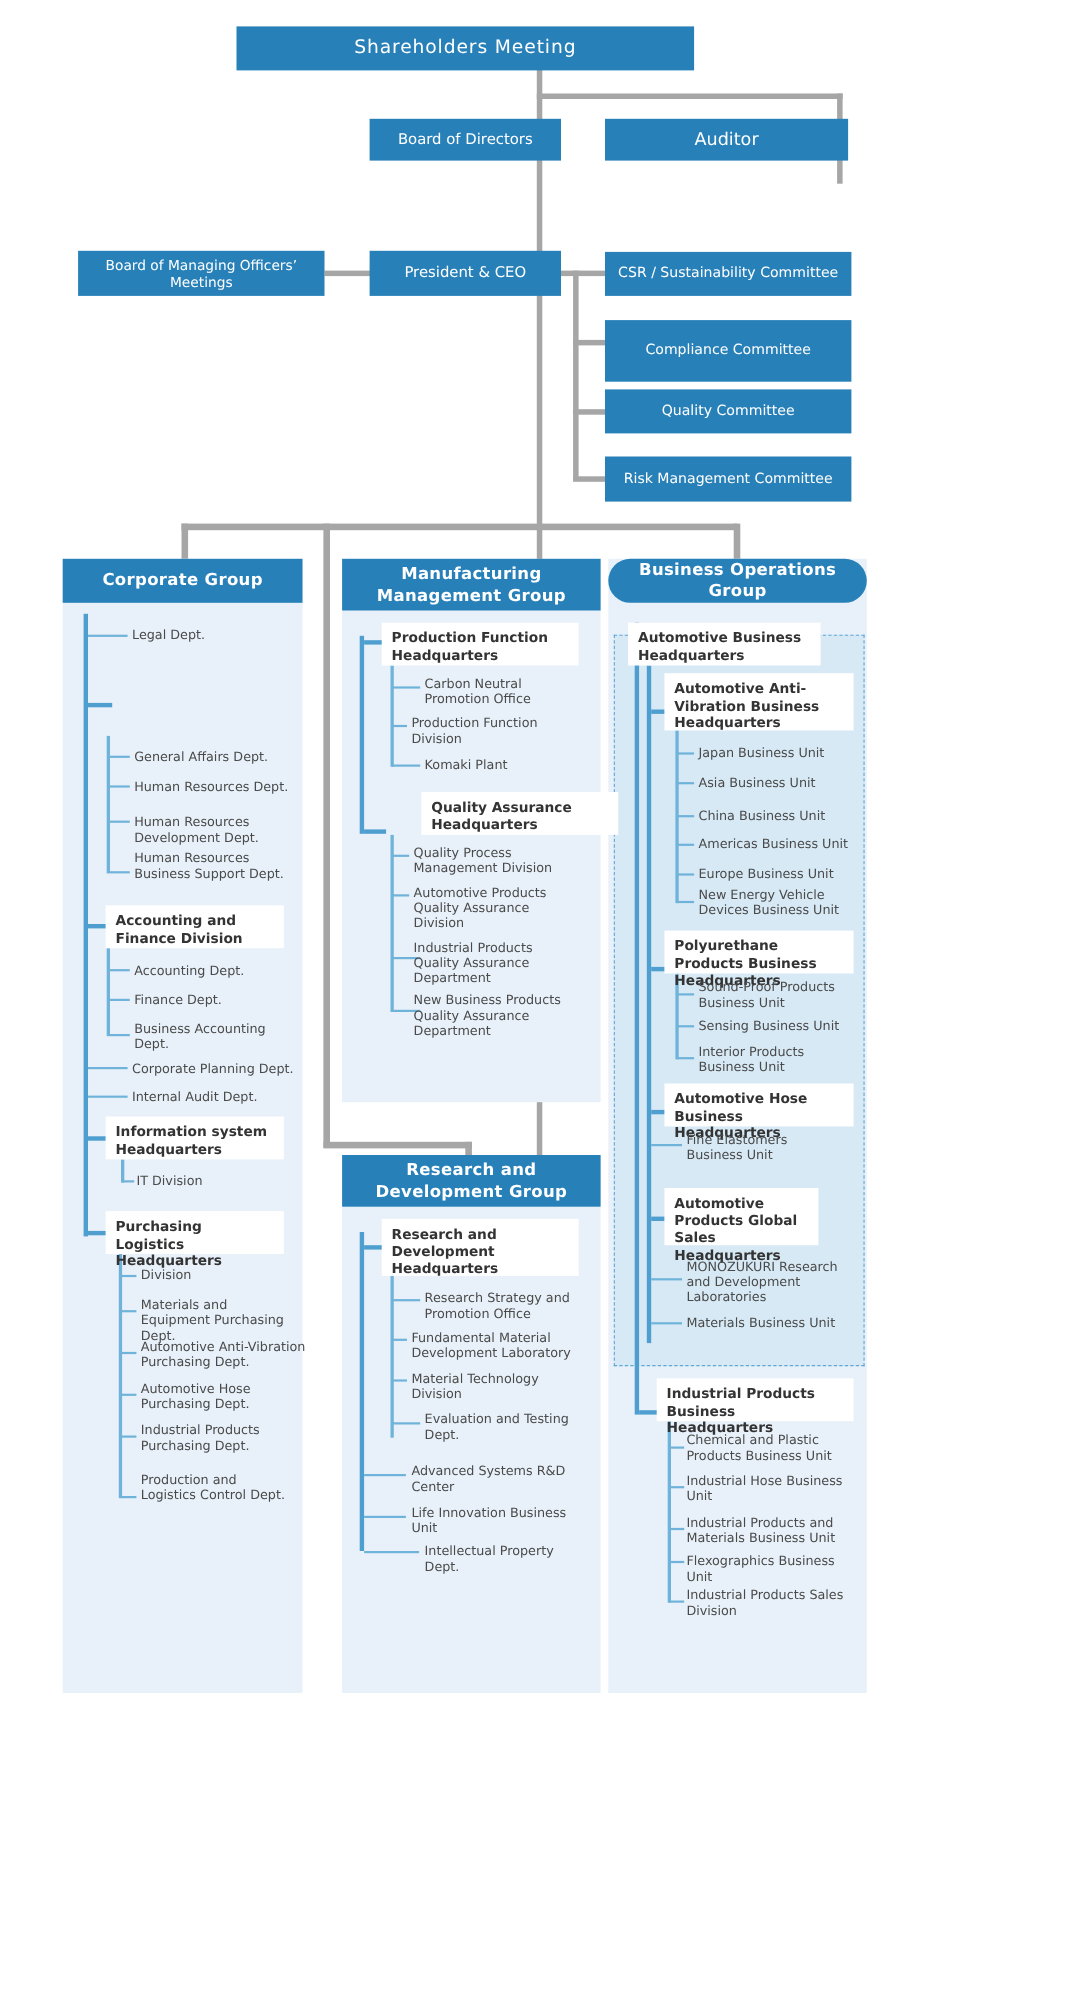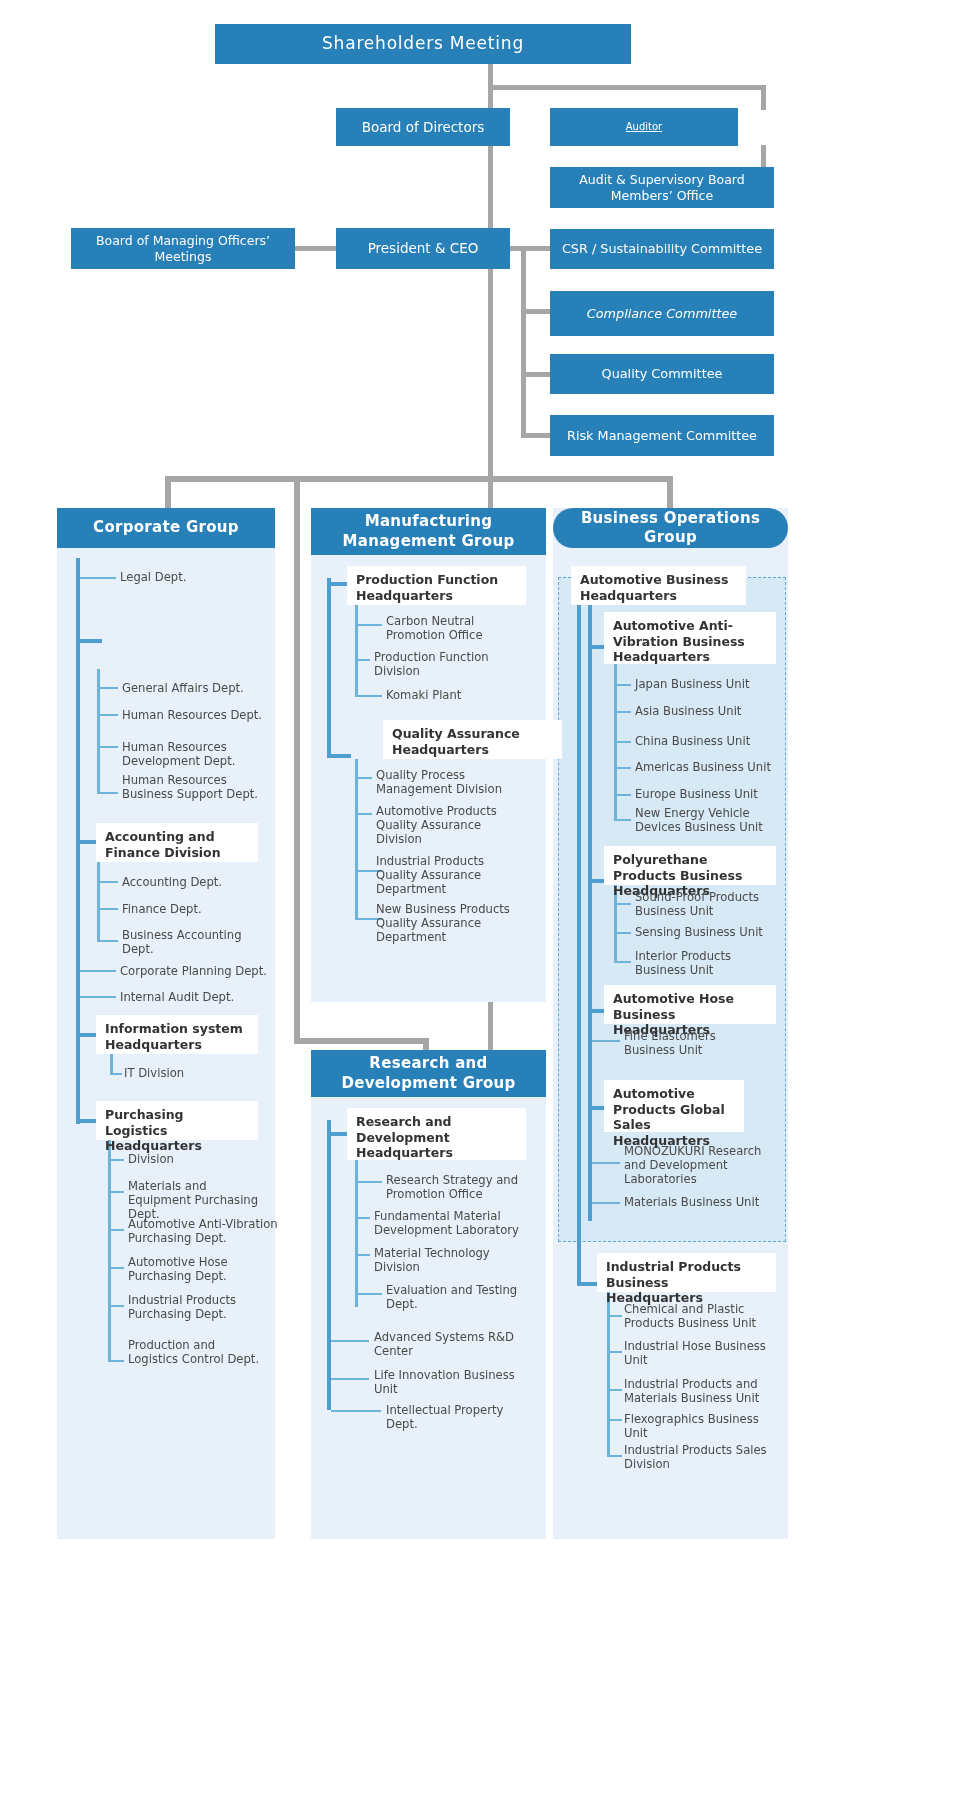--- a/index.html
+++ b/index.html
@@ -113,40 +113,37 @@
   <div class="gline" style="left:423px; top:1038px; width:6px; height:15px;"></div>
 
   <div class="bluebox letterspace" style="left:215px; top:24px; width:416px; height:40px; font-size:17px;">
     <span>Shareholders Meeting</span>
   </div>
 
   <div class="bluebox" style="left:336px; top:108px; width:174px; height:38px; font-size:13.5px;">
     <span>Board of Directors</span>
   </div>
 
-  <div class="bluebox" style="left:550px; top:108px; width:188px; height:38px; font-size:10px;text-decoration:underline;">
+  <div class="bluebox" style="left:550px; top:108px; width:221px; height:38px; font-size:16px;">
     <span>Auditor</span>
   </div>
 
-  <div class="bluebox" style="left:550px; top:167px; width:224px; height:41px; font-size:12.5px; padding:0 6px;">
-    <span>Audit &amp; Supervisory Board Members’ Office</span>
-  </div>
 
   <div class="bluebox" style="left:71px; top:228px; width:224px; height:41px; font-size:12.5px; padding:0 6px;">
     <span>Board of Managing Officers’ Meetings</span>
   </div>
 
   <div class="bluebox" style="left:336px; top:228px; width:174px; height:41px; font-size:13.5px;">
     <span>President &amp; CEO</span>
   </div>
 
   <div class="bluebox" style="left:550px; top:229px; width:224px; height:40px; font-size:12.8px;">
     <span>CSR / Sustainability Committee</span>
   </div>
-  <div class="bluebox" style="left:550px; top:291px; width:224px; height:45px; font-size:12.8px;font-style:italic;">
+  <div class="bluebox" style="left:550px; top:291px; width:224px; height:56px; font-size:12.8px;">
     <span>Compliance Committee</span>
   </div>
   <div class="bluebox" style="left:550px; top:354px; width:224px; height:40px; font-size:12.8px;">
     <span>Quality Committee</span>
   </div>
   <div class="bluebox" style="left:550px; top:415px; width:224px; height:41px; font-size:12.8px;">
     <span>Risk Management Committee</span>
   </div>
 
   <div class="groupcol" style="left:57px; top:508px; width:218px; height:1031px;"></div>

